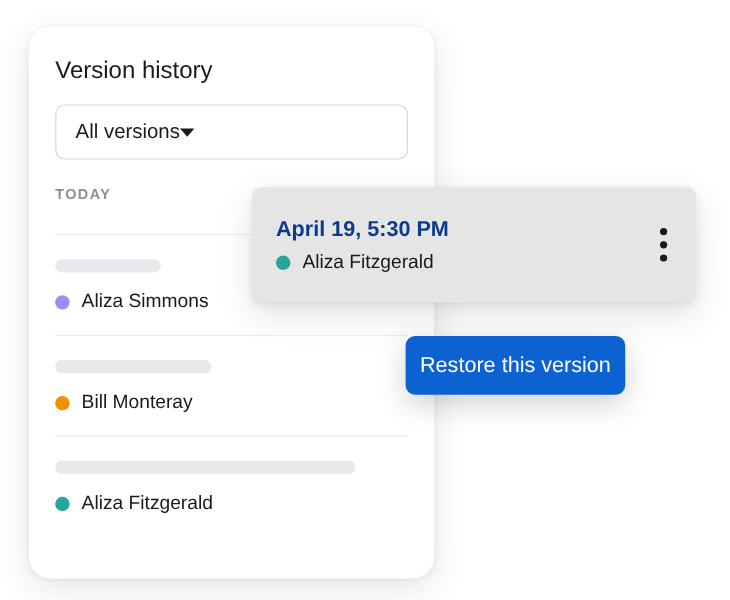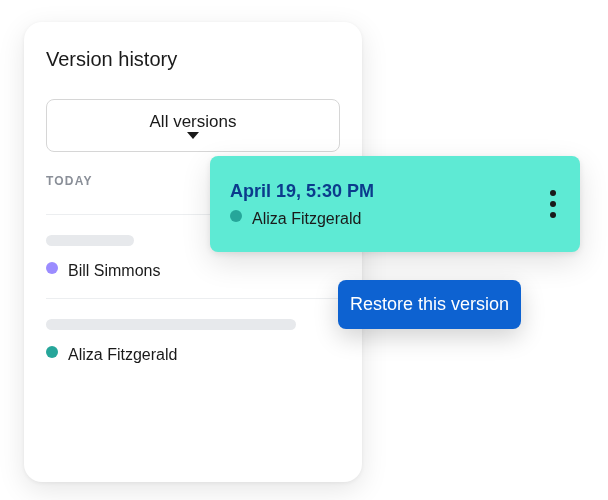--- a/index.html
+++ b/index.html
@@ -23,33 +23,32 @@
       background: #fff;
       border-radius: 18px;
       box-shadow: 0 8px 28px rgba(0,0,0,0.10), 0 1px 4px rgba(0,0,0,0.06);
       padding: 26px 22px 0 22px;
       overflow: hidden;
     }
     .panel-title {
       font-size: 20px;
       font-weight: 500;
       color: #1a1a1a;
-      margin-bottom: 28px;
+      margin-bottom: 16px;
     }
     .dropdown {
       display: flex;
       align-items: center;
       border: 1px solid #d6d6d6;
       border-radius: 8px;
       padding: 12px 16px;
       font-size: 17px;
       color: #1a1a1a;
       cursor: pointer;
       margin-bottom: 22px;
-      flex-direction: column;
     }
     .dropdown .caret {
       width: 0;
       height: 0;
       border-left: 6px solid transparent;
       border-right: 6px solid transparent;
       border-top: 7px solid #1a1a1a;
     }
     .section-label {
       font-size: 12px;
@@ -66,42 +65,42 @@
       height: 11px;
       border-radius: 6px;
       background: #e7e9ec;
       margin-bottom: 16px;
     }
     .sk-1 { width: 88px; }
     .sk-2 { width: 130px; }
     .sk-3 { width: 250px; }
     .author-line {
       display: flex;
-      align-items: flex-start;
+      align-items: center;
       gap: 10px;
       font-size: 16px;
       color: #1a1a1a;
     }
     .dot {
       width: 12px;
       height: 12px;
       border-radius: 50%;
       flex-shrink: 0;
     }
     .purple { background: #9b8cff; }
     .orange { background: #f29100; }
     .teal   { background: #26a69a; }
 
     .selected-card {
       position: absolute;
       left: 210px;
       top: 156px;
       width: 370px;
       height: 96px;
-      background: #5eead4;
+      background: #e5e5e5;
       border-radius: 8px;
       padding: 20px 20px;
       display: flex;
       flex-direction: column;
       justify-content: center;
       gap: 8px;
       box-shadow: 0 10px 30px rgba(0,0,0,0.12), 0 2px 6px rgba(0,0,0,0.08);
     }
     .selected-timestamp {
       font-size: 18px;
@@ -150,24 +149,31 @@
     <span>All versions</span>
     <span class="caret"></span>
   </div>
 
   <div class="section-label">TODAY</div>
 
   <div class="version-item">
     <div class="skeleton sk-1"></div>
     <div class="author-line">
       <span class="dot purple"></span>
-      <span>Bill Simmons</span>
+      <span>Aliza Simmons</span>
     </div>
   </div>
 
+  <div class="version-item">
+    <div class="skeleton sk-2"></div>
+    <div class="author-line">
+      <span class="dot orange"></span>
+      <span>Bill Monteray</span>
+    </div>
+  </div>
 
   <div class="version-item">
     <div class="skeleton sk-3"></div>
     <div class="author-line">
       <span class="dot teal"></span>
       <span>Aliza Fitzgerald</span>
     </div>
   </div>
 </div>
 

